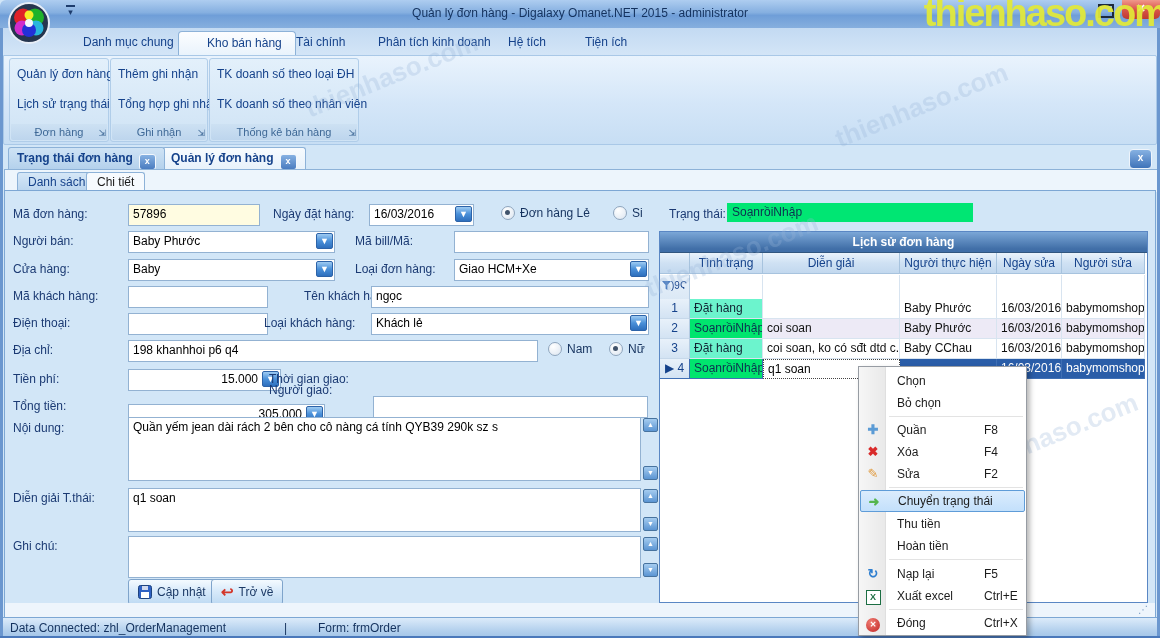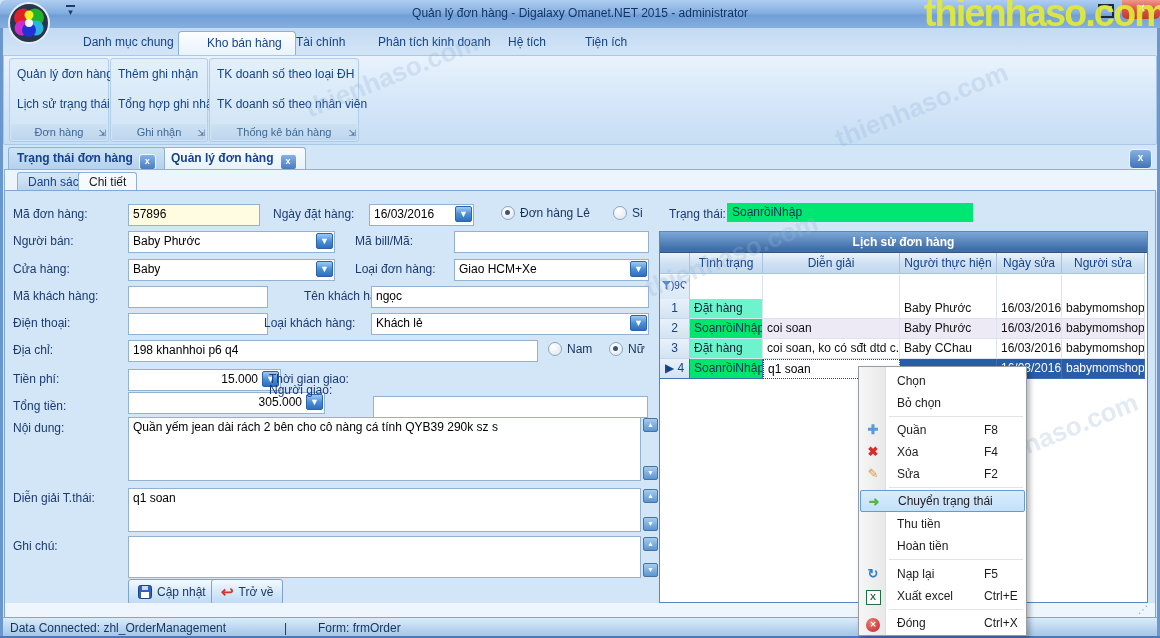--- a/index.html
+++ b/index.html
@@ -45,21 +45,21 @@
     background:linear-gradient(#86b1e2,#4a7cc0);border:1px solid #f2f7fc;border-radius:3px;
     color:#fff;font-size:9px;line-height:13px;text-align:center;font-weight:bold;}
   .strip-x{position:absolute;right:4px;top:2px;width:21px;height:18px;
     background:linear-gradient(#86b1e2,#3f73b9);border:1px solid #eef4fb;border-radius:4px;
     color:#fff;font-size:10px;font-weight:bold;text-align:center;line-height:16px;}
   
   .sub-tabs{position:absolute;left:4px;top:169px;width:1152px;height:22px;background:#edf5fc;border:1px solid #8db2d8;border-bottom:none;}
   .stab{position:absolute;top:2px;height:19px;line-height:19px;padding:0 10px;color:#15428b;
     border:1px solid #8db2d8;border-bottom:none;border-radius:3px 3px 0 0;
     background:linear-gradient(#d5e7f7,#b9d4ee);cursor:pointer;}
-  .stab.active{background:#f6fafe;color:#1a1a1a;}
+  .stab.active{background:#f6fafe;color:#1a1a1a;margin-left:8px;}
   
   .content{position:absolute;left:4px;top:190px;width:1150px;height:413px;
     background:#d2e6f7;border:1px solid #7da7d4;}
   .lbl{position:absolute;color:#1b3a73;white-space:nowrap;}
   .tb{position:absolute;height:18px;background:#fff;border:1px solid #93b2d2;padding:1px 4px;
     line-height:17px;color:#000;overflow:hidden;white-space:nowrap;}
   .tb.yellow{background:#fffce1;}
   .tb.num{text-align:right;padding-right:22px;}
   .combo-btn{position:absolute;right:1px;top:1px;width:17px;height:16px;border-radius:2px;
     background:linear-gradient(#9ecbf2,#4a90d9 50%,#2e6fbd);color:#fff;text-align:center;
@@ -275,21 +275,21 @@
       <span class="rdot on"></span>
       <span>Nữ</span>
     </div>
 
     <div class="tb num" style="left:123px;top:178px;width:125px;">
       <span>15.000</span>
       <span class="combo-btn">▼</span>
     </div>
     <div class="lbl" style="left:264px;top:181px;">Thời gian giao:</div>
 
-    <div class="tb num" style="left:123px;top:201px;width:125px;padding-left:48px;">
+    <div class="tb num" style="left:123px;top:213px;width:125px;padding-left:48px;">
       <span>305.000</span>
       <span class="combo-btn">▼</span>
     </div>
     <div class="lbl" style="left:264px;top:192px;">Người giao:</div>
     <div class="tb" style="left:368px;top:205px;width:265px;"><span></span></div>
 
     <div class="ta" style="left:123px;top:226px;width:487px;height:58px;">
       <span>Quần yếm jean dài rách 2 bên cho cô nàng cá tính QYB39  290k sz s</span>
       <span class="mini-btn" style="right:-18px;top:0px;">▲</span>
       <span class="mini-btn" style="right:-18px;bottom:0px;">▼</span>

